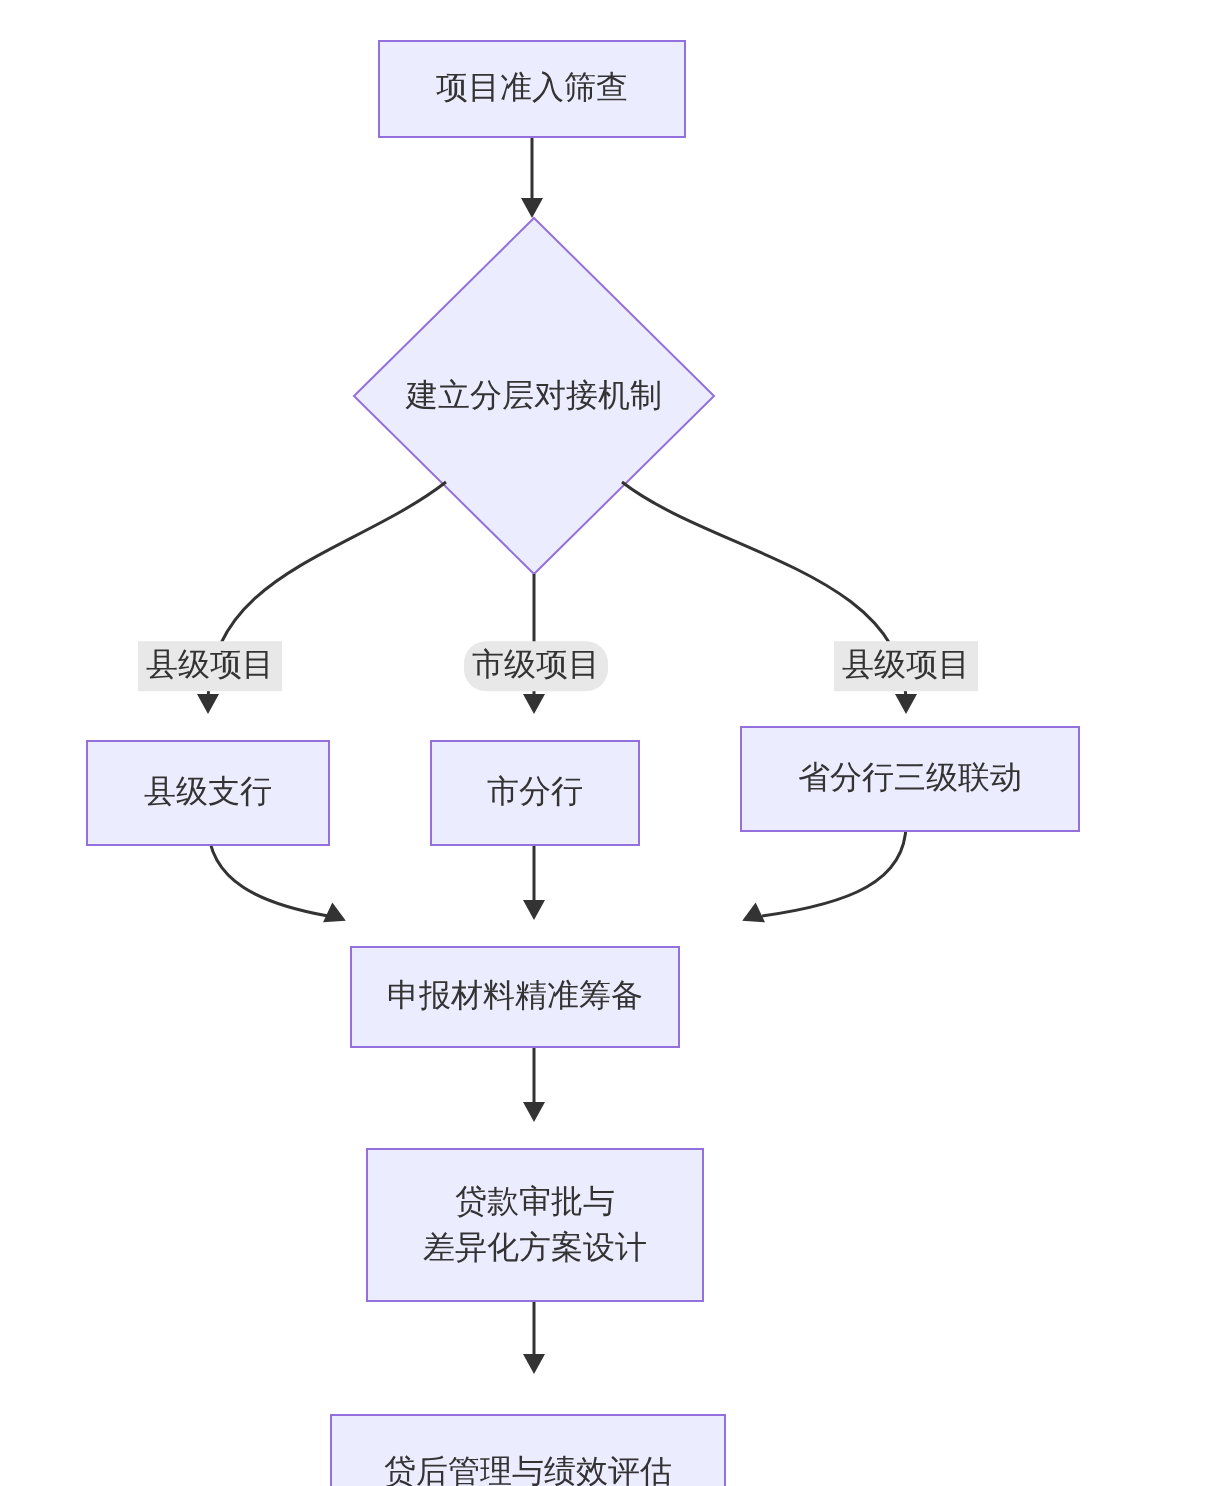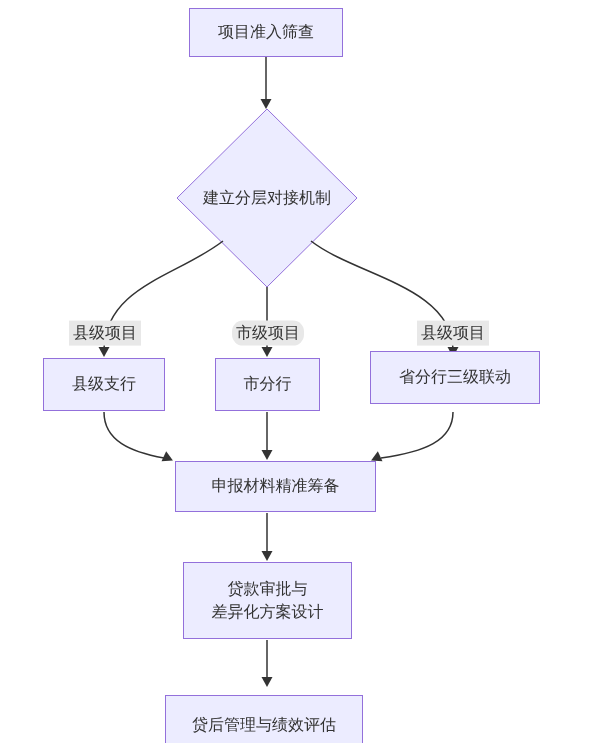--- a/index.html
+++ b/index.html
@@ -23,21 +23,21 @@
   .edges-layer{position:absolute;left:0;top:0;width:603px;height:743px;}
   .edge-path{stroke:var(--line);stroke-width:1.5;fill:none;}
   .arrowhead{fill:var(--line);stroke:none;}
   .diamond-shape{fill:var(--node-fill);stroke:var(--node-border);stroke-width:1;}
   .node{
     position:absolute;
     background:var(--node-fill);
     border:1px solid var(--node-border);
     display:flex;align-items:center;justify-content:center;
     font-size:16px;line-height:1.4;color:var(--text);
-    text-align:center;white-space:pre-line;
+    text-align:center;white-space:pre-line;margin-top:12px;
   }
   .diamond-label{
     position:absolute;
     display:flex;align-items:center;justify-content:center;
     font-size:16px;color:var(--text);text-align:left;
   }
   .edge-label{
     position:absolute;
     transform:translate(-50%,-50%);
     background:var(--edge-label-bg);
@@ -87,21 +87,21 @@
   <div class="node" style="left:189px;top:8px;width:154px;height:49px;">项目准入筛查</div>
 
   <div class="diamond-label" style="left:177px;top:183px;width:180px;height:30px;">建立分层对接机制</div>
 
   <div class="node" style="left:43px;top:358px;width:122px;height:53px;">县级支行</div>
 
   <div class="node" style="left:215px;top:358px;width:105px;height:53px;">市分行</div>
 
   <div class="node" style="left:370px;top:351px;width:170px;height:53px;">省分行三级联动</div>
 
-  <div class="node" style="left:175px;top:461px;width:201px;height:51px;">申报材料精准筹备</div>
+  <div class="node" style="left:175px;top:461px;width:165px;height:51px;">申报材料精准筹备</div>
 
   <div class="node" style="left:183px;top:562px;width:169px;height:77px;">贷款审批与
 差异化方案设计</div>
 
   <div class="node" style="left:165px;top:695px;width:198px;height:60px;font-family:Liberation Serif, serif;">贷后管理与绩效评估</div>
 
   <div class="edge-label" style="left:105px;top:321px;">县级项目</div>
 
   <div class="edge-label" style="left:268px;top:321px;border-radius:11px;">市级项目</div>
 

